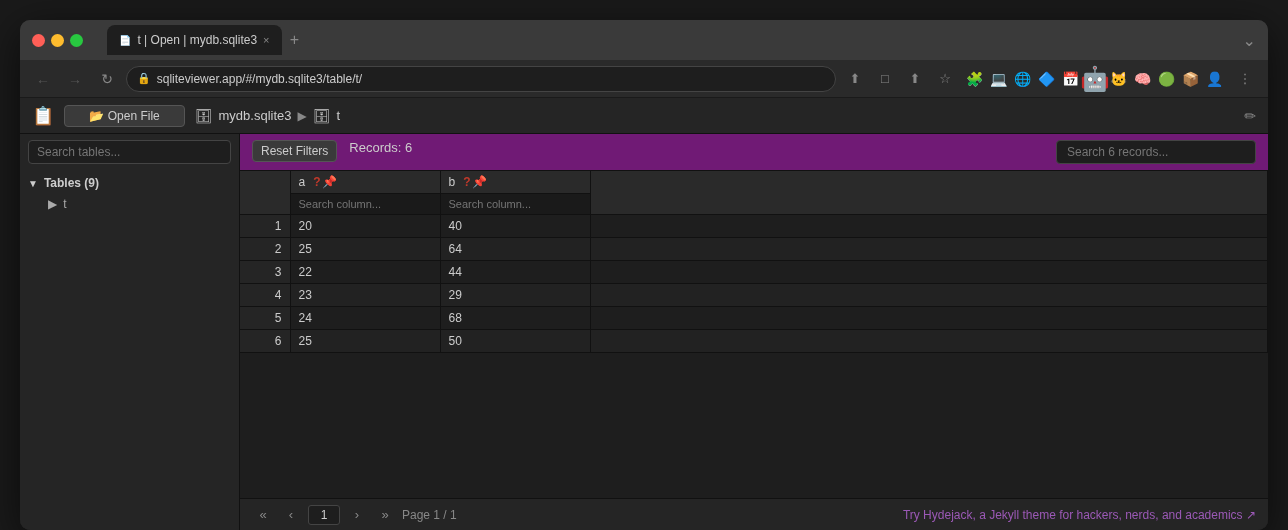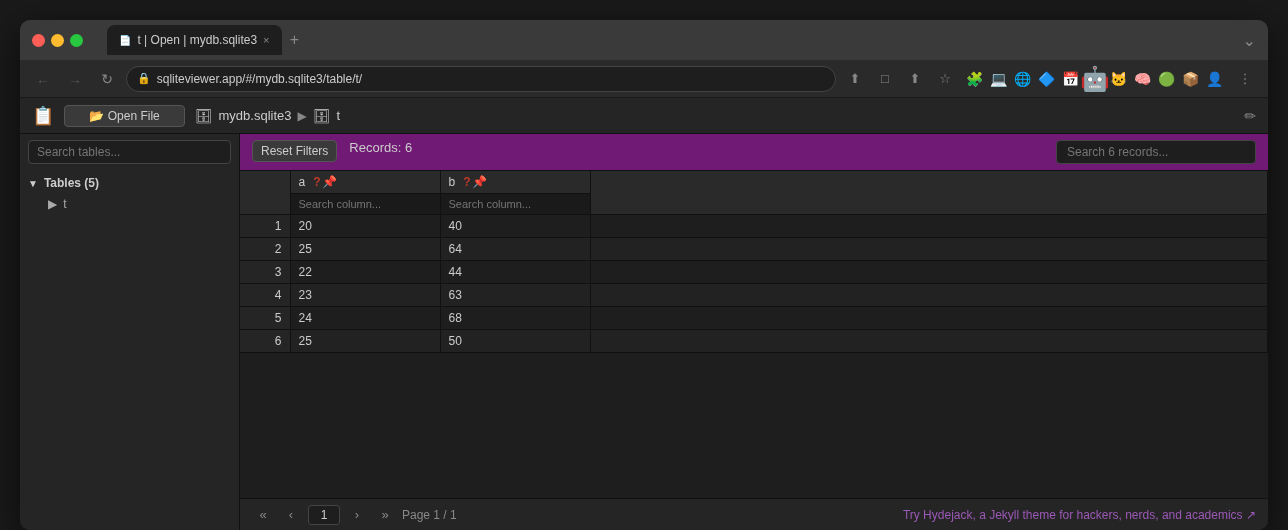--- a/index.html
+++ b/index.html
@@ -493,21 +493,21 @@
       <button class="edit-btn">✏</button>
     </div>
 
     <div class="main-body">
 
       <div class="sidebar">
         <input class="search-tables-input" type="text" placeholder="Search tables..." style="">
         <div class="sidebar-section">
           <div class="sidebar-group-header">
             <span class="triangle">▼</span>
-            <span>Tables (5)</span>
+            <span>Tables (9)</span>
           </div>
           <div class="sidebar-table-item">
             <span>▶</span>
             <span>t</span>
           </div>
         </div>
       </div>
 
       <div class="table-area">
 
@@ -560,21 +560,21 @@
     </tr>
                 <tr class="tr-odd">
       <td class="td-row-num">3</td>
       <td class="td-col-a">22</td>
       <td class="td-col-b">44</td>
       <td></td>
     </tr>
                 <tr class="tr-even">
       <td class="td-row-num">4</td>
       <td class="td-col-a">23</td>
-      <td class="td-col-b">63</td>
+      <td class="td-col-b">29</td>
       <td></td>
     </tr>
                 <tr class="tr-odd">
       <td class="td-row-num">5</td>
       <td class="td-col-a">24</td>
       <td class="td-col-b">68</td>
       <td></td>
     </tr>
                 <tr class="tr-even">
       <td class="td-row-num">6</td>

